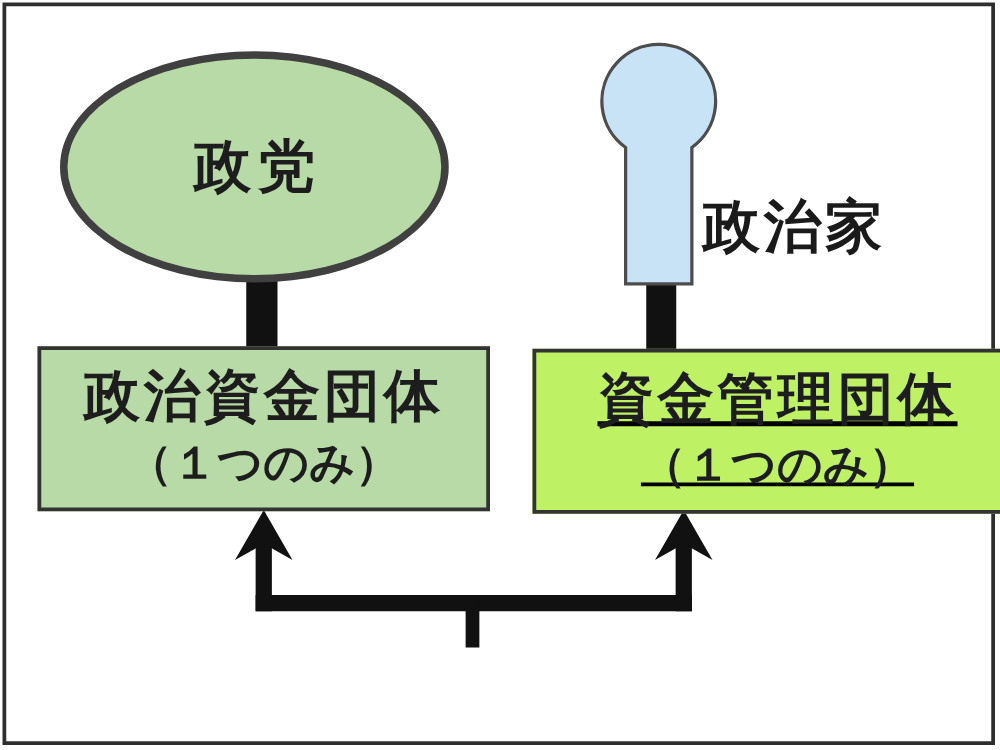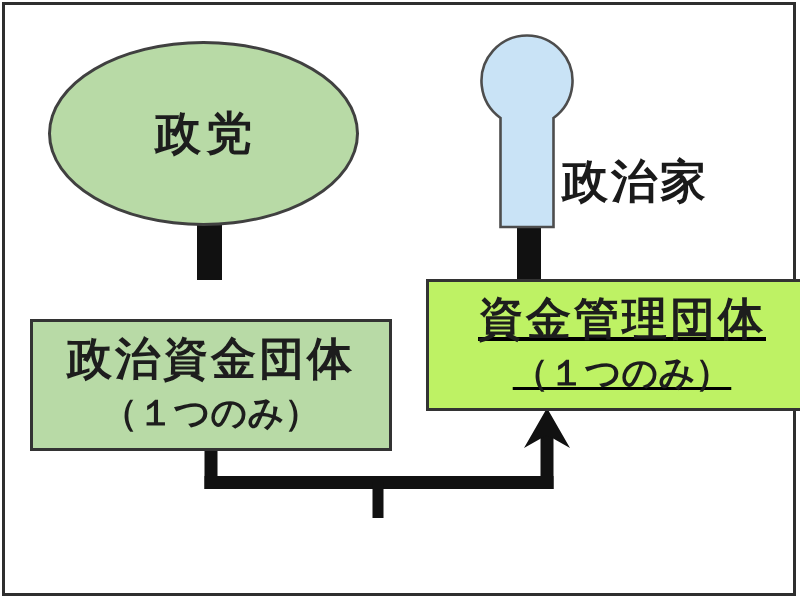--- a/index.html
+++ b/index.html
@@ -33,21 +33,21 @@
     z-index: 1;
   }
   .party-ellipse {
     position: absolute;
     left: 43px;
     top: 36px;
     width: 311px;
     height: 185px;
     box-sizing: border-box;
     background: #b8daa6;
-    border: 3px solid #404040;
+    border: 6px solid #404040;
     border-radius: 50%;
     display: flex;
     align-items: center;
     justify-content: center;
     z-index: 2;
   }
   .party-label {
     font-size: 46px;
     font-weight: bold;
     color: #1d1d1d;
@@ -63,21 +63,20 @@
     align-items: center;
     justify-content: center;
     z-index: 2;
   }
   .org-box.green {
     left: 25px;
     top: 272px;
     width: 362px;
     height: 132px;
     background: #b8daa6;
-    margin-top: 42px;
   }
   .org-box.blue {
     left: 421px;
     top: 274px;
     width: 392px;
     height: 132px;
     background: #bef264;
     text-decoration: underline;
   }
   .org-line1 {

